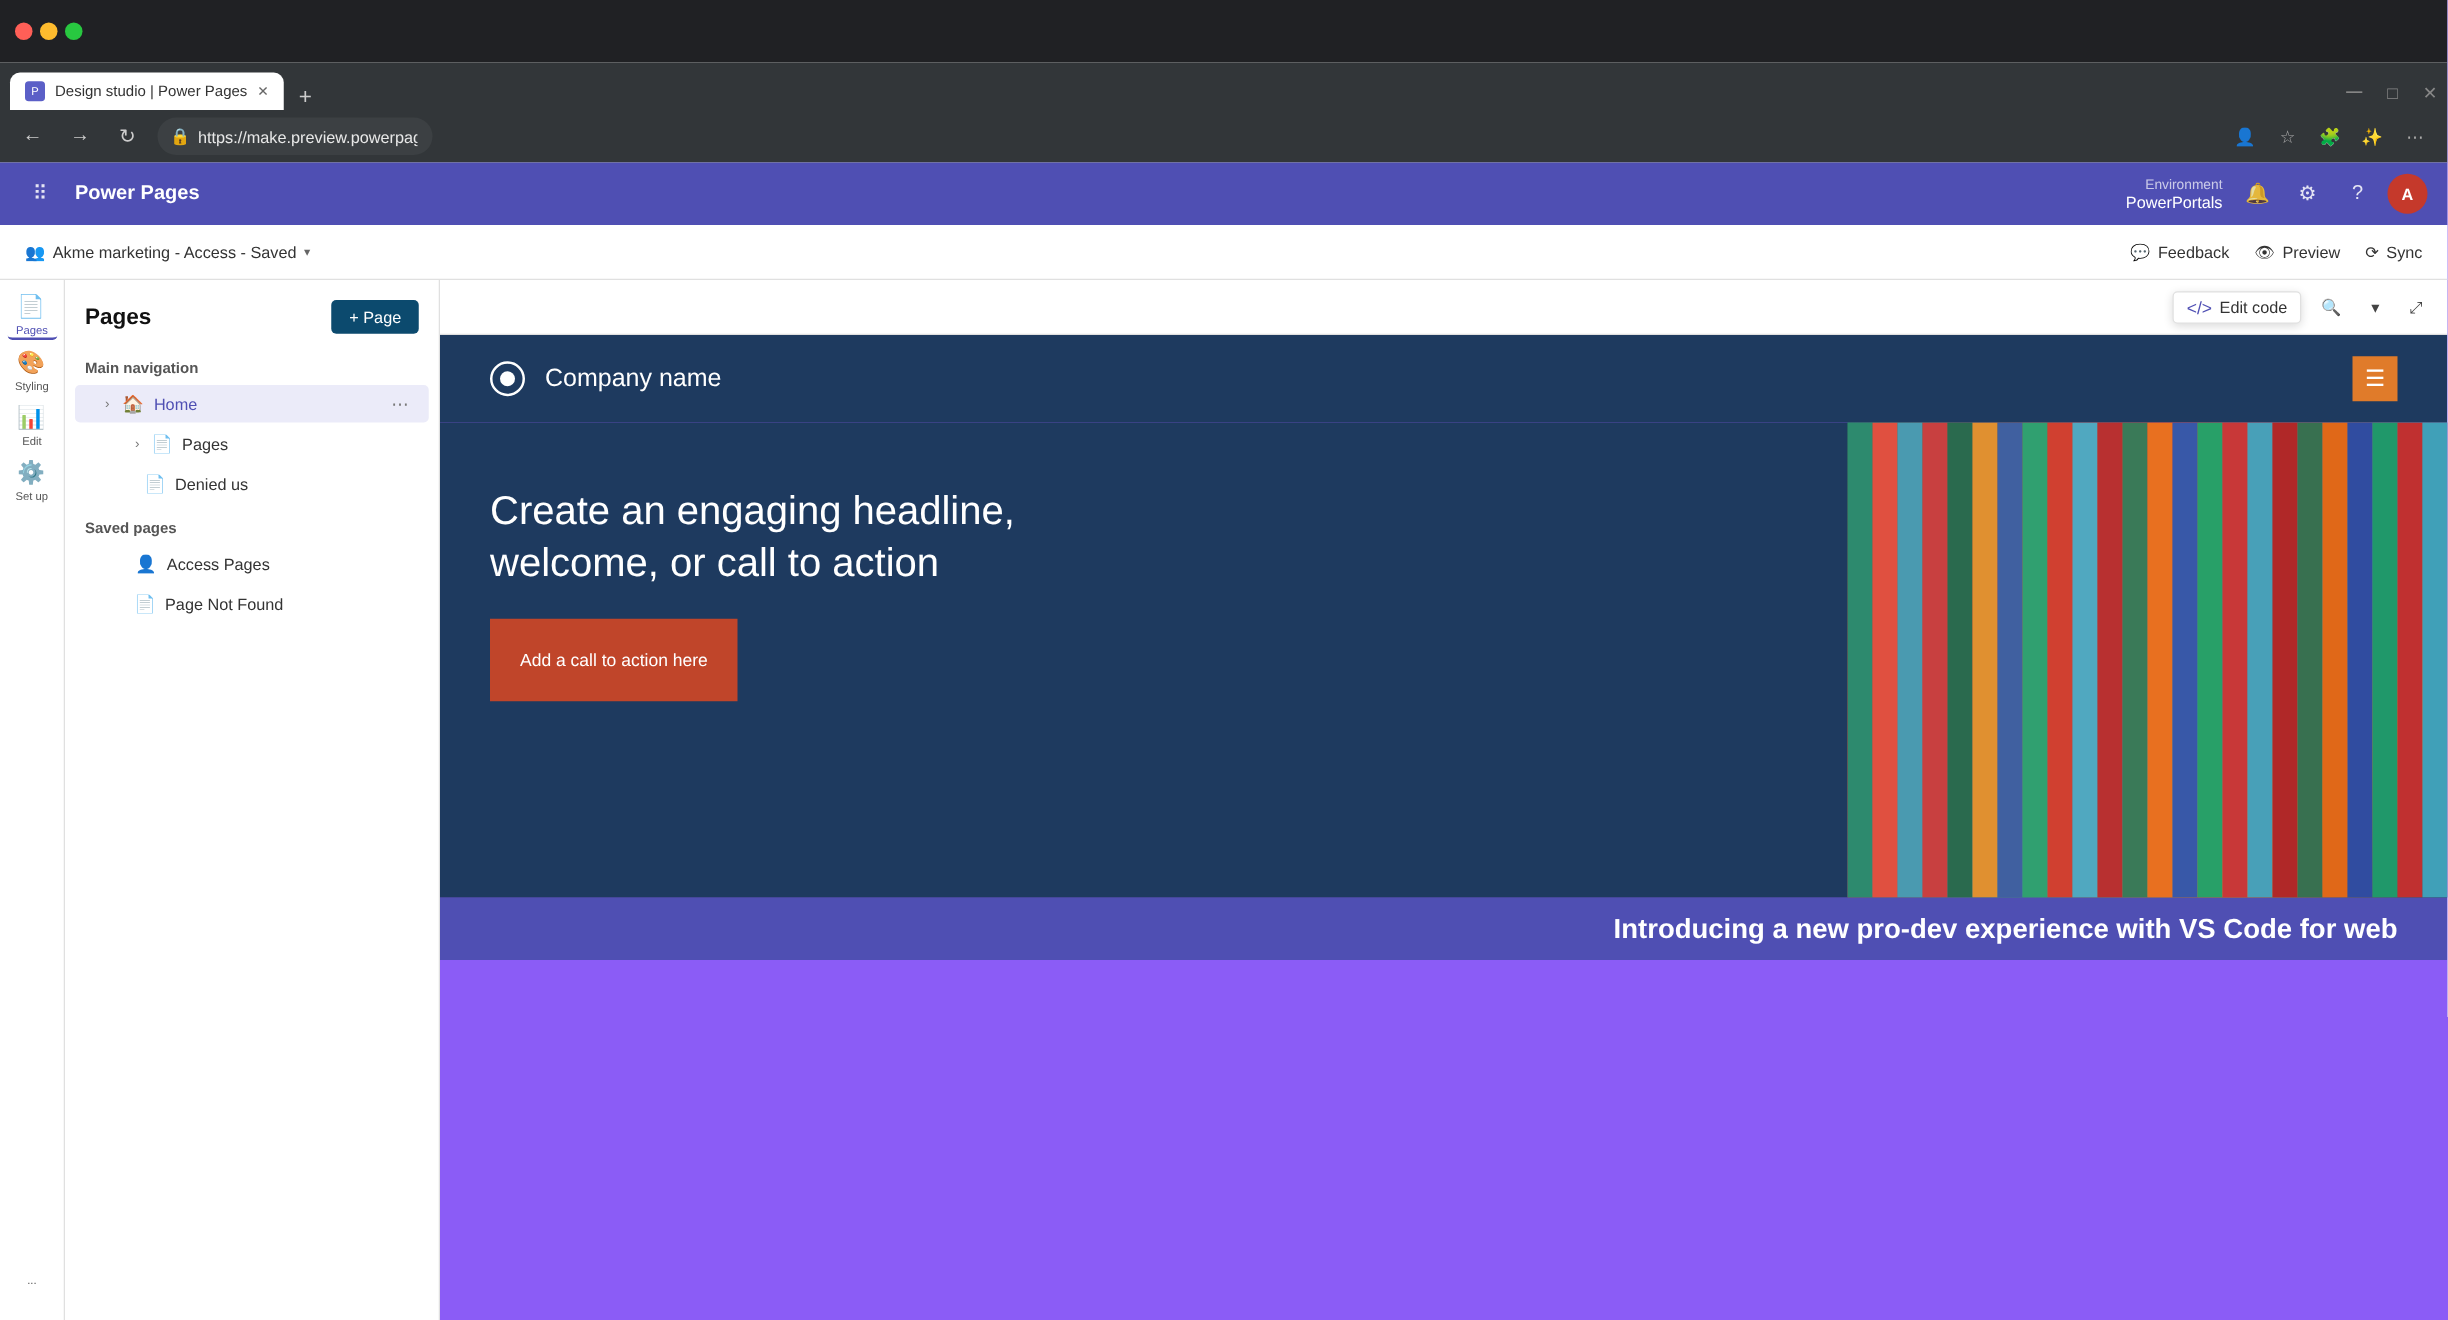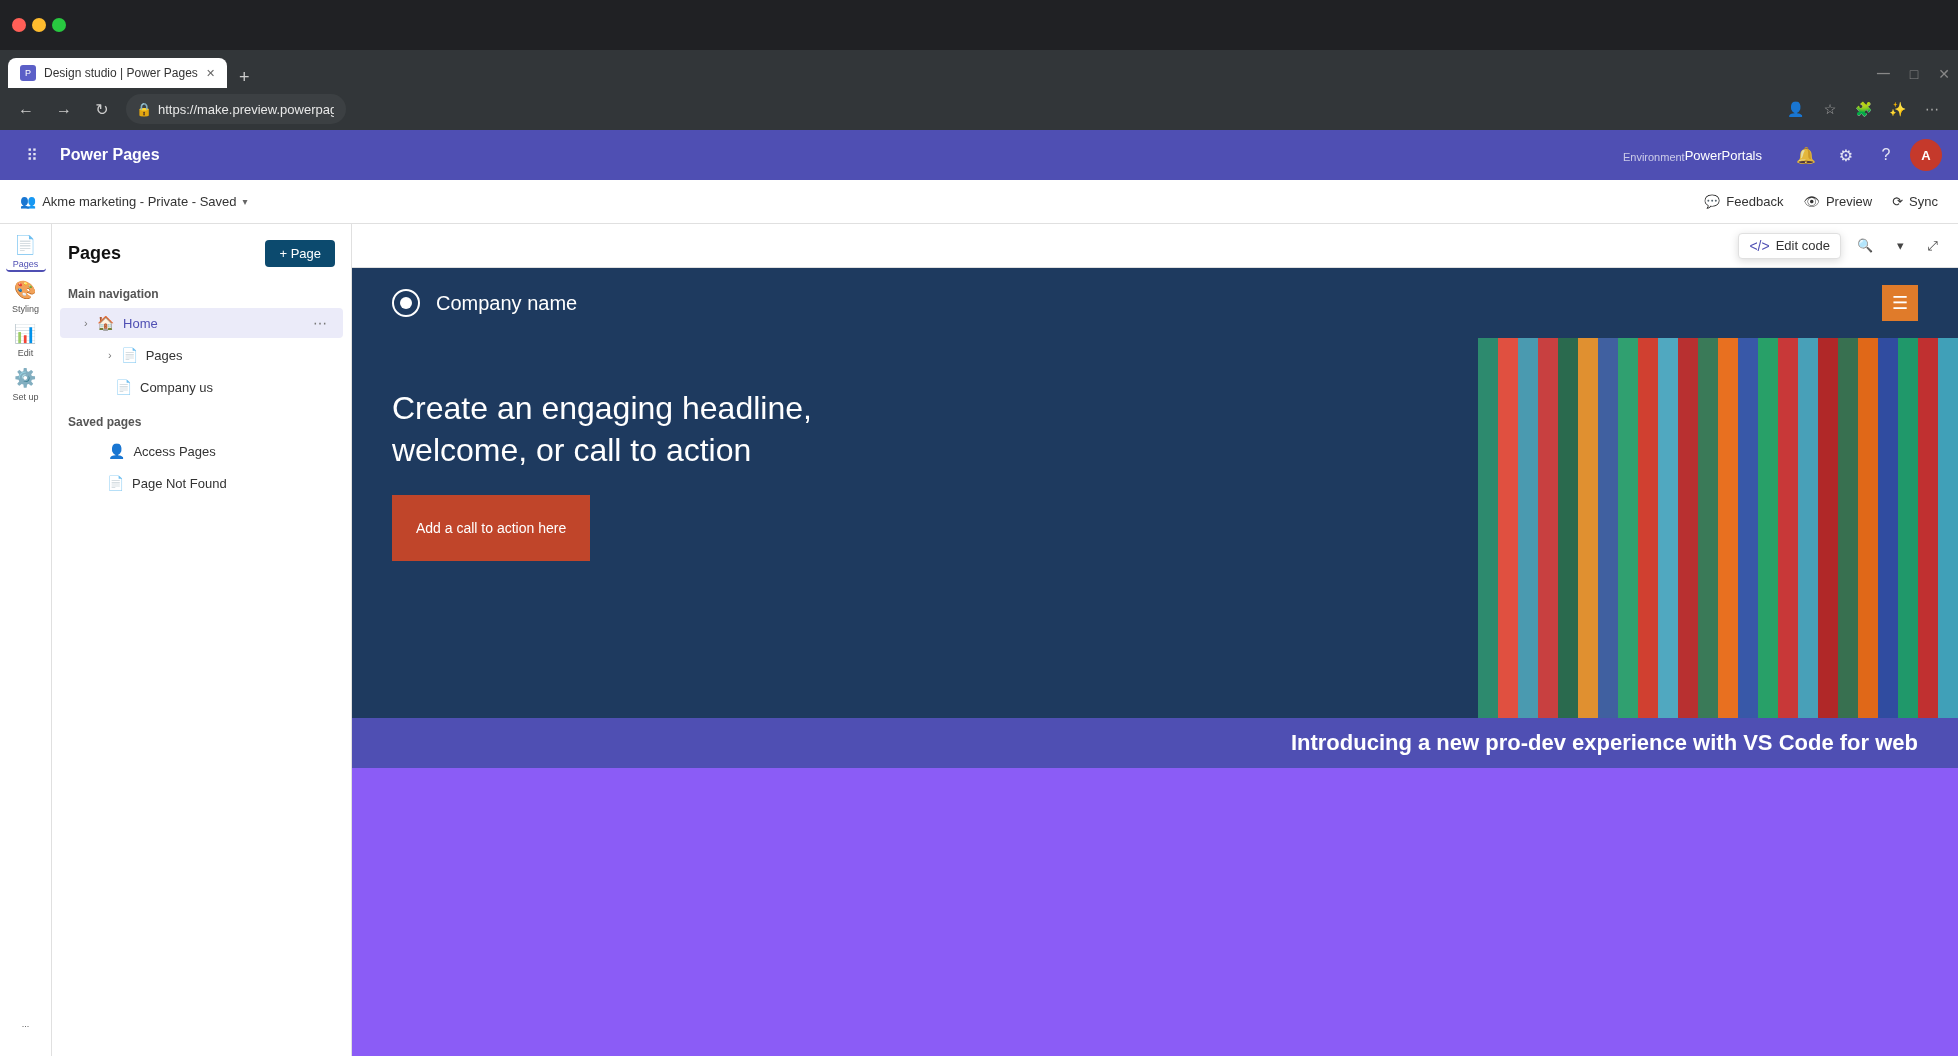--- a/index.html
+++ b/index.html
@@ -67,21 +67,21 @@
     
     .app-topbar {
       background: #4f4fb3;
       height: 50px;
       display: flex;
       align-items: center;
       padding: 0 16px;
       gap: 12px;
     }
     .app-name { color: white; font-weight: 600; font-size: 16px; }
-    .env-block { margin-left: auto; display: flex; flex-direction: row; align-items: flex-end; margin-right: 16px; }
+    .env-block { margin-left: auto; display: flex; flex-direction: column; align-items: flex-end; }
     .env-label { color: rgba(255,255,255,0.7); font-size: 11px; }
     .env-name { color: white; font-size: 13px; font-weight: 500; }
     .topbar-icons { display: flex; gap: 8px; align-items: center; }
     .topbar-icon-btn { background: none; border: none; color: rgba(255,255,255,0.85); font-size: 16px; cursor: pointer; width: 32px; height: 32px; border-radius: 50%; display: flex; align-items: center; justify-content: center; }
     .avatar { width: 32px; height: 32px; border-radius: 50%; background: #c5392b; display: flex; align-items: center; justify-content: center; color: white; font-size: 13px; font-weight: 600; cursor: pointer; }
 
     
     .content-bar {
       background: white;
       height: 44px;
@@ -372,21 +372,21 @@
       <button class="topbar-icon-btn">🔔</button>
       <button class="topbar-icon-btn">⚙</button>
       <button class="topbar-icon-btn">?</button>
       <div class="avatar">A</div>
     </div>
   </div>
 
   <div class="content-bar">
     <div class="site-info">
       <span class="site-info-icon">👥</span>
-      <span>Akme marketing - Private - Saved</span>
+      <span>Akme marketing - Access - Saved</span>
       <span class="dropdown-arrow">▾</span>
     </div>
     <div class="content-bar-actions">
       <button class="action-btn">
         <span>💬</span>
         <span>Feedback</span>
       </button>
       <button class="action-btn">
         <span>👁</span>
         <span>Preview</span>
@@ -440,21 +440,21 @@
       </div>
 
       <div class="nav-item nav-item-indent">
         <span class="expand-arrow">›</span>
         <span class="item-icon page-icon">📄</span>
         <span>Pages</span>
       </div>
 
       <div class="nav-item nav-item-indent2">
         <span class="item-icon page-icon">📄</span>
-        <span>Company us</span>
+        <span>Denied us</span>
       </div>
 
       <div class="sidebar-section-label">Saved pages</div>
 
       <div class="nav-item nav-item-indent">
         <span class="item-icon">👤</span>
         <span>Access Pages</span>
       </div>
 
       <div class="nav-item nav-item-indent">

